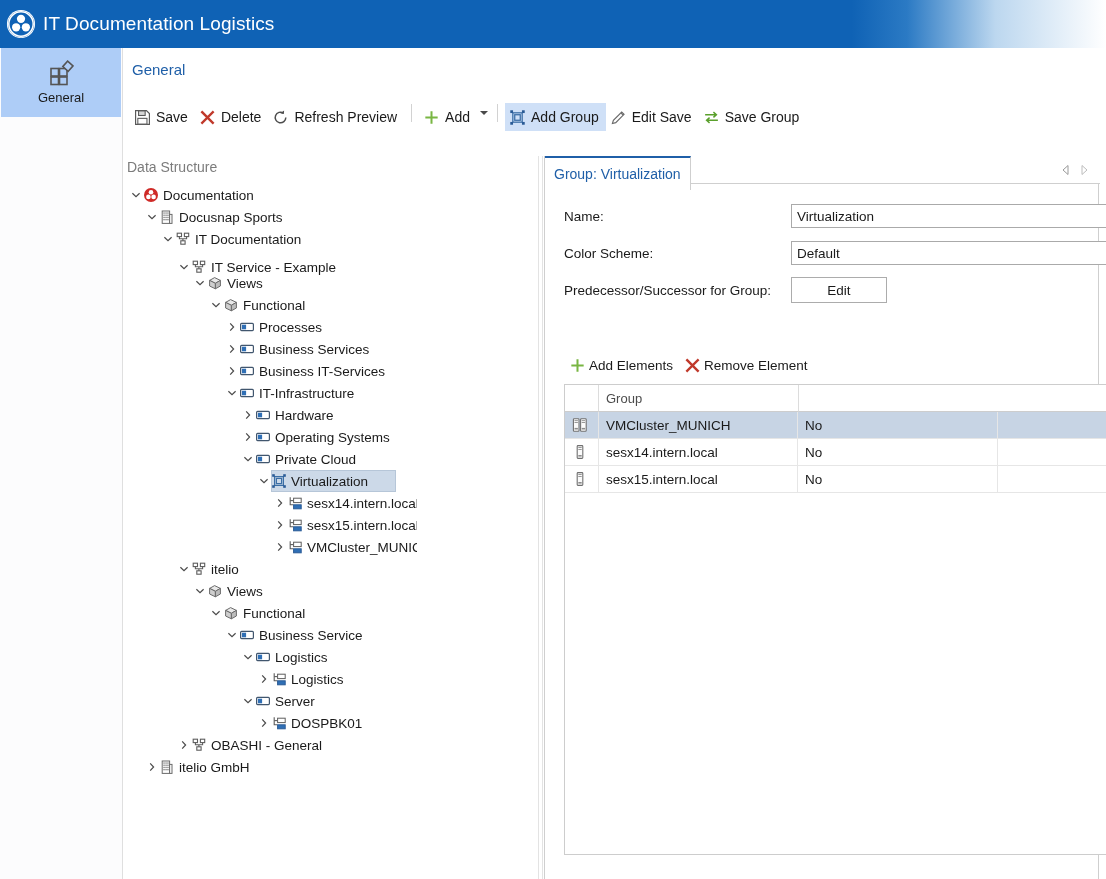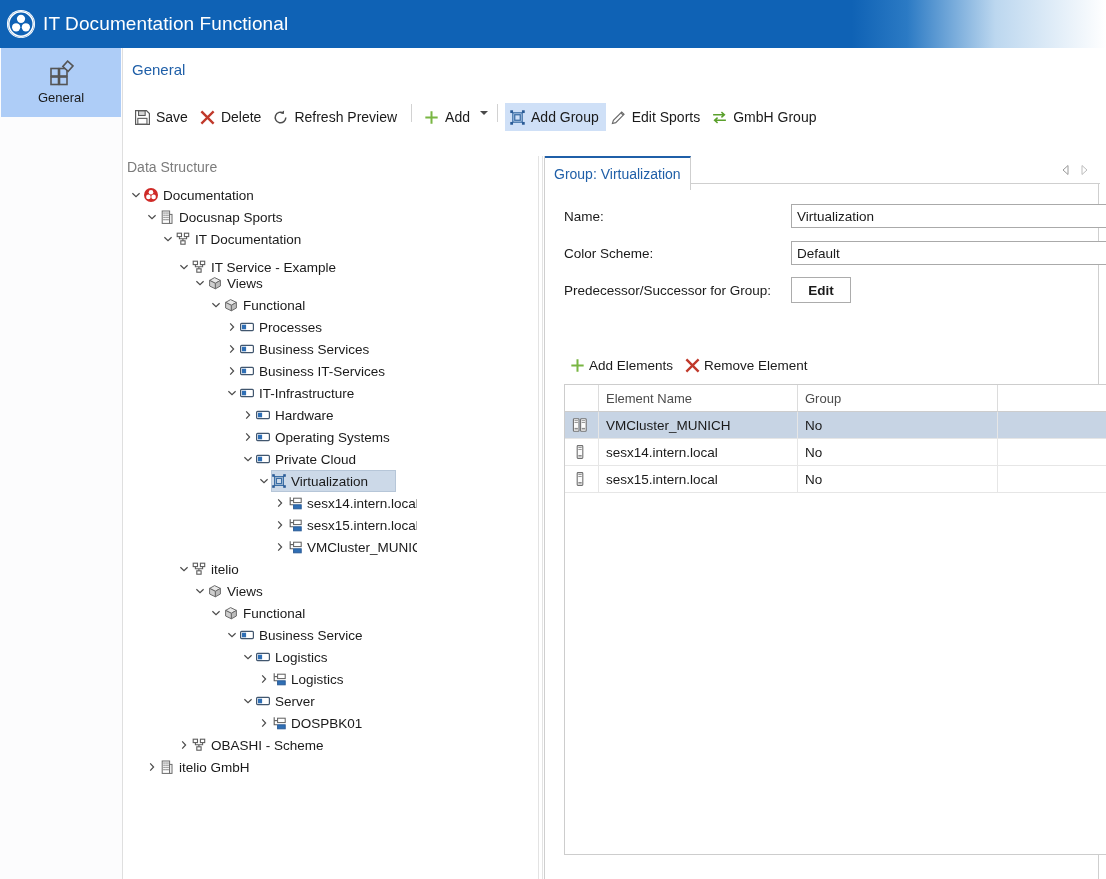--- a/index.html
+++ b/index.html
@@ -172,21 +172,21 @@
 
 <div id="titlebar">
   <svg id="applogo" viewBox="0 0 32 32">
     <circle cx="16" cy="16" r="15" fill="#ffffff"></circle>
     <circle cx="16" cy="16" r="14" fill="#0f62b5"></circle>
     <circle cx="16" cy="16" r="13" fill="none" stroke="#ffffff" stroke-width="1.6"></circle>
     <circle cx="16" cy="10.5" r="4.4" fill="#ffffff"></circle>
     <circle cx="10.8" cy="19.5" r="4.4" fill="#ffffff"></circle>
     <circle cx="21.2" cy="19.5" r="4.4" fill="#ffffff"></circle>
   </svg>
-  <div id="apptitle">IT Documentation Functional</div>
+  <div id="apptitle">IT Documentation Logistics</div>
 </div>
 
 <div id="sidebar">
   <div id="sidebar-tab">
     <svg class="tabicon" viewBox="0 0 26 26">
       <rect x="3" y="8.5" width="7.5" height="7.5" fill="none" stroke="#555" stroke-width="1.6"></rect>
       <rect x="11.5" y="8.5" width="7.5" height="7.5" fill="none" stroke="#555" stroke-width="1.6"></rect>
       <rect x="3" y="17" width="7.5" height="7.5" fill="none" stroke="#555" stroke-width="1.6"></rect>
       <rect x="11.5" y="17" width="7.5" height="7.5" fill="none" stroke="#555" stroke-width="1.6"></rect>
       <rect x="16.3" y="2.6" width="7.2" height="7.2" fill="#aecdf7" stroke="#555" stroke-width="1.6" transform="rotate(42 19.9 6.2)"></rect>
@@ -247,29 +247,29 @@
         <rect x="12.2" y="12.2" width="2.6" height="2.6" fill="#2a5b96"></rect>
       </svg>
       <span>Add Group</span>
     </div>
 
     <div class="tbtn">
       <svg class="ticon" viewBox="0 0 16 16">
         <path d="M2.3 13.6 L3.2 10.6 L11 2.8 L13.2 5.0 L5.4 12.8 Z" fill="#fff" stroke="#6a6a6a" stroke-width="1.1"></path>
         <path d="M10.2 3.6 L12.4 5.8" stroke="#6a6a6a" stroke-width="1.1"></path>
       </svg>
-      <span>Edit Sports</span>
+      <span>Edit Save</span>
     </div>
 
     <div class="tbtn">
       <svg class="ticon" viewBox="0 0 16 16">
         <path d="M2 5.4h10.4 M9.8 2.9l2.8 2.5-2.8 2.5" fill="none" stroke="#5aa02c" stroke-width="1.4"></path>
         <path d="M14 10.6H3.6 M6.2 8.1l-2.8 2.5 2.8 2.5" fill="none" stroke="#5aa02c" stroke-width="1.4"></path>
       </svg>
-      <span>GmbH Group</span>
+      <span>Save Group</span>
     </div>
   </div>
 
   <div id="treepanel">
     <div id="tree-caption">Data Structure</div>
     <div id="tree">
         <div class="trow">
           <div class="rowinner" style="padding-left:6px;">
             <span class="exp">
               <svg width="10" height="10" viewBox="0 0 10 10">
@@ -666,21 +666,21 @@
               <svg width="10" height="10" viewBox="0 0 10 10">
                 <path d="M3.2 1.4 L6.6 5 L3.2 8.6" fill="none" stroke="#4a4a4a" stroke-width="1.2"></path>
               </svg>
             </span>
             <svg class="tico" viewBox="0 0 16 16" width="16" height="16">
               <rect x="2.2" y="2.2" width="4.3" height="3.4" fill="none" stroke="#5d5d5d" stroke-width="1.1"></rect>
               <rect x="9.4" y="2.2" width="4.3" height="3.4" fill="none" stroke="#5d5d5d" stroke-width="1.1"></rect>
               <rect x="5.8" y="9.8" width="4.3" height="3.4" fill="none" stroke="#5d5d5d" stroke-width="1.1"></rect>
               <path d="M4.4 5.6v2.2h7.2V5.6 M7.9 7.8v2" fill="none" stroke="#5d5d5d" stroke-width="1.1"></path>
             </svg>
-            <span class="tlabel">OBASHI - Scheme</span>
+            <span class="tlabel">OBASHI - General</span>
           </div>
         </div>
         <div class="trow">
           <div class="rowinner" style="padding-left:22px;">
             <span class="exp">
               <svg width="10" height="10" viewBox="0 0 10 10">
                 <path d="M3.2 1.4 L6.6 5 L3.2 8.6" fill="none" stroke="#4a4a4a" stroke-width="1.2"></path>
               </svg>
             </span>
             <svg class="tico" viewBox="0 0 16 16" width="16" height="16">
@@ -726,42 +726,41 @@
     <div class="formlabel" style="left:19px; top:53px;">Name:</div>
     <input class="textbox" style="left: 246px; top: 48px; width: 382px;" value="Virtualization">
 
     <div class="formlabel" style="left:19px; top:90px;">Color Scheme:</div>
     <div class="combo" style="left:246px; top:85px; width:382px;">
       <div class="cval">Default</div>
 
     </div>
 
     <div class="formlabel" style="left:19px; top:127px;">Predecessor/Successor for Group:</div>
-    <div class="pushbtn" style="left:246px; top:121px; width:60px; height:26px;font-weight:bold;">
+    <div class="pushbtn" style="left:246px; top:121px; width:96px; height:26px;">
       <span>Edit</span>
     </div>
 
     <div class="linkbtn" style="left:24px; top:201px;">
       <svg class="ticon" viewBox="0 0 16 16">
         <path d="M8 2.2v11.6M2.2 8h11.6" stroke="#79b643" stroke-width="1.9"></path>
       </svg>
       <span>Add Elements</span>
     </div>
     <div class="linkbtn" style="left:139px; top:201px;">
       <svg class="ticon" viewBox="0 0 16 16">
         <path d="M3 3 L13 13 M13 3 L3 13" stroke="#c0392b" stroke-width="2.2" stroke-linecap="square"></path>
       </svg>
       <span>Remove Element</span>
     </div>
 
     <div id="grid">
       <div id="gridhead">
           <div class="grow">
             <div class="gcell gc0"></div>
-            <div class="gcell gc1">Element Name</div>
             <div class="gcell gc2">Group</div>
             <div class="gcell gc3"></div>
           </div>
         </div>
       <div class="gbody" id="gridbody">
           <div class="grow sel">
             <div class="gcell gc0">
               <svg class="tico" viewBox="0 0 16 16" width="16" height="16">
                 <rect x="1.4" y="1.8" width="5.6" height="12.4" rx="0.8" fill="#fbfbfb" stroke="#707070" stroke-width="1.1"></rect>
                 <rect x="2.5" y="3.2" width="3.4" height="0.9" fill="#8d8d8d"></rect>

